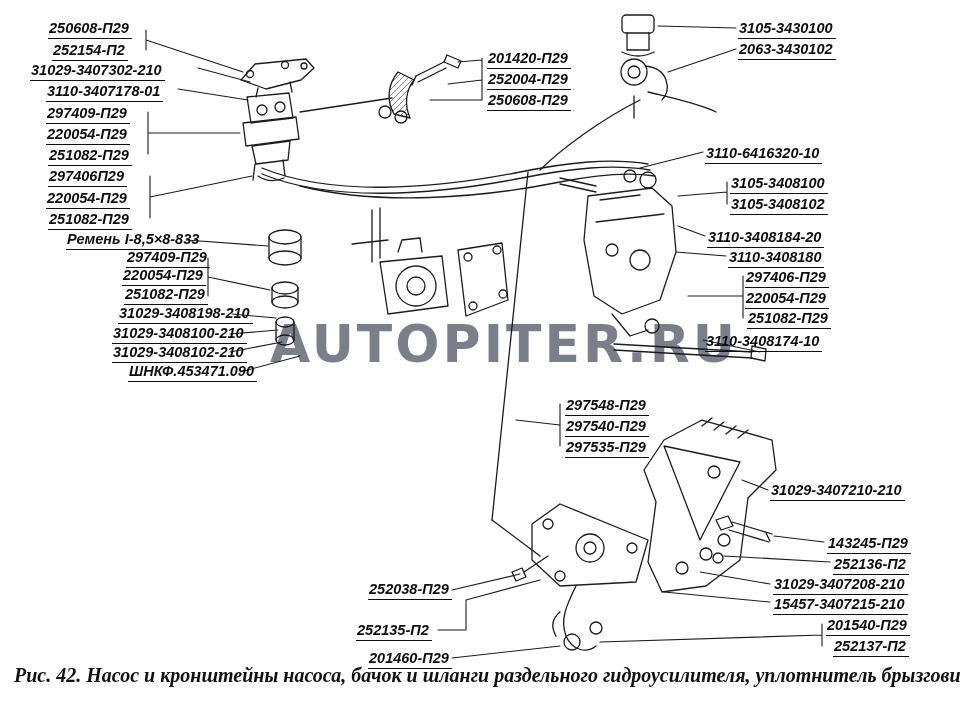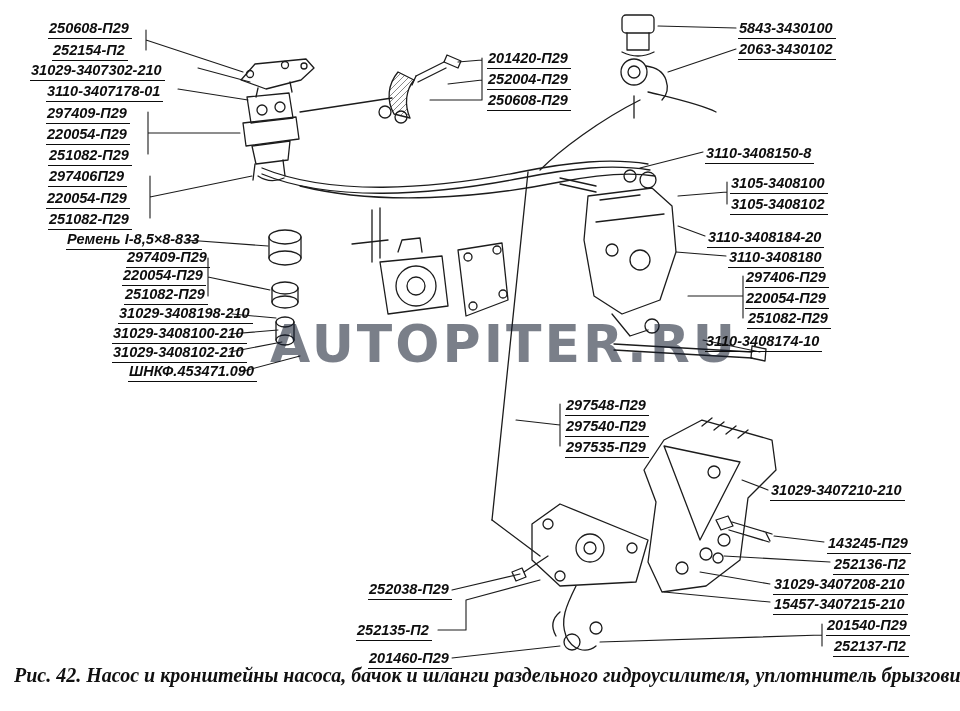--- a/index.html
+++ b/index.html
@@ -190,24 +190,24 @@
   <div class="lbl" style="left:124px;top:286px">251082-П29</div>
   <div class="lbl" style="left:118px;top:305px">31029-3408198-210</div>
   <div class="lbl" style="left:112px;top:325px">31029-3408100-210</div>
   <div class="lbl" style="left:112px;top:344px">31029-3408102-210</div>
   <div class="lbl" style="left:128px;top:363px">ШНКФ.453471.090</div>
 
   <div class="lbl" style="left:487px;top:50px">201420-П29</div>
   <div class="lbl" style="left:487px;top:71px">252004-П29</div>
   <div class="lbl" style="left:487px;top:92px">250608-П29</div>
 
-  <div class="lbl" style="left:738px;top:20px">5843-3430100</div>
+  <div class="lbl" style="left:738px;top:20px">3105-3430100</div>
   <div class="lbl" style="left:738px;top:41px">2063-3430102</div>
 
-  <div class="lbl" style="left:705px;top:145px">3110-3408150-8</div>
+  <div class="lbl" style="left:705px;top:145px">3110-6416320-10</div>
   <div class="lbl" style="left:730px;top:175px">3105-3408100</div>
   <div class="lbl" style="left:730px;top:196px">3105-3408102</div>
   <div class="lbl" style="left:707px;top:229px">3110-3408184-20</div>
   <div class="lbl" style="left:728px;top:249px">3110-3408180</div>
   <div class="lbl" style="left:745px;top:269px">297406-П29</div>
   <div class="lbl" style="left:745px;top:290px">220054-П29</div>
   <div class="lbl" style="left:747px;top:310px">251082-П29</div>
   <div class="lbl" style="left:705px;top:333px">3110-3408174-10</div>
 
   <div class="lbl" style="left:565px;top:397px">297548-П29</div>

